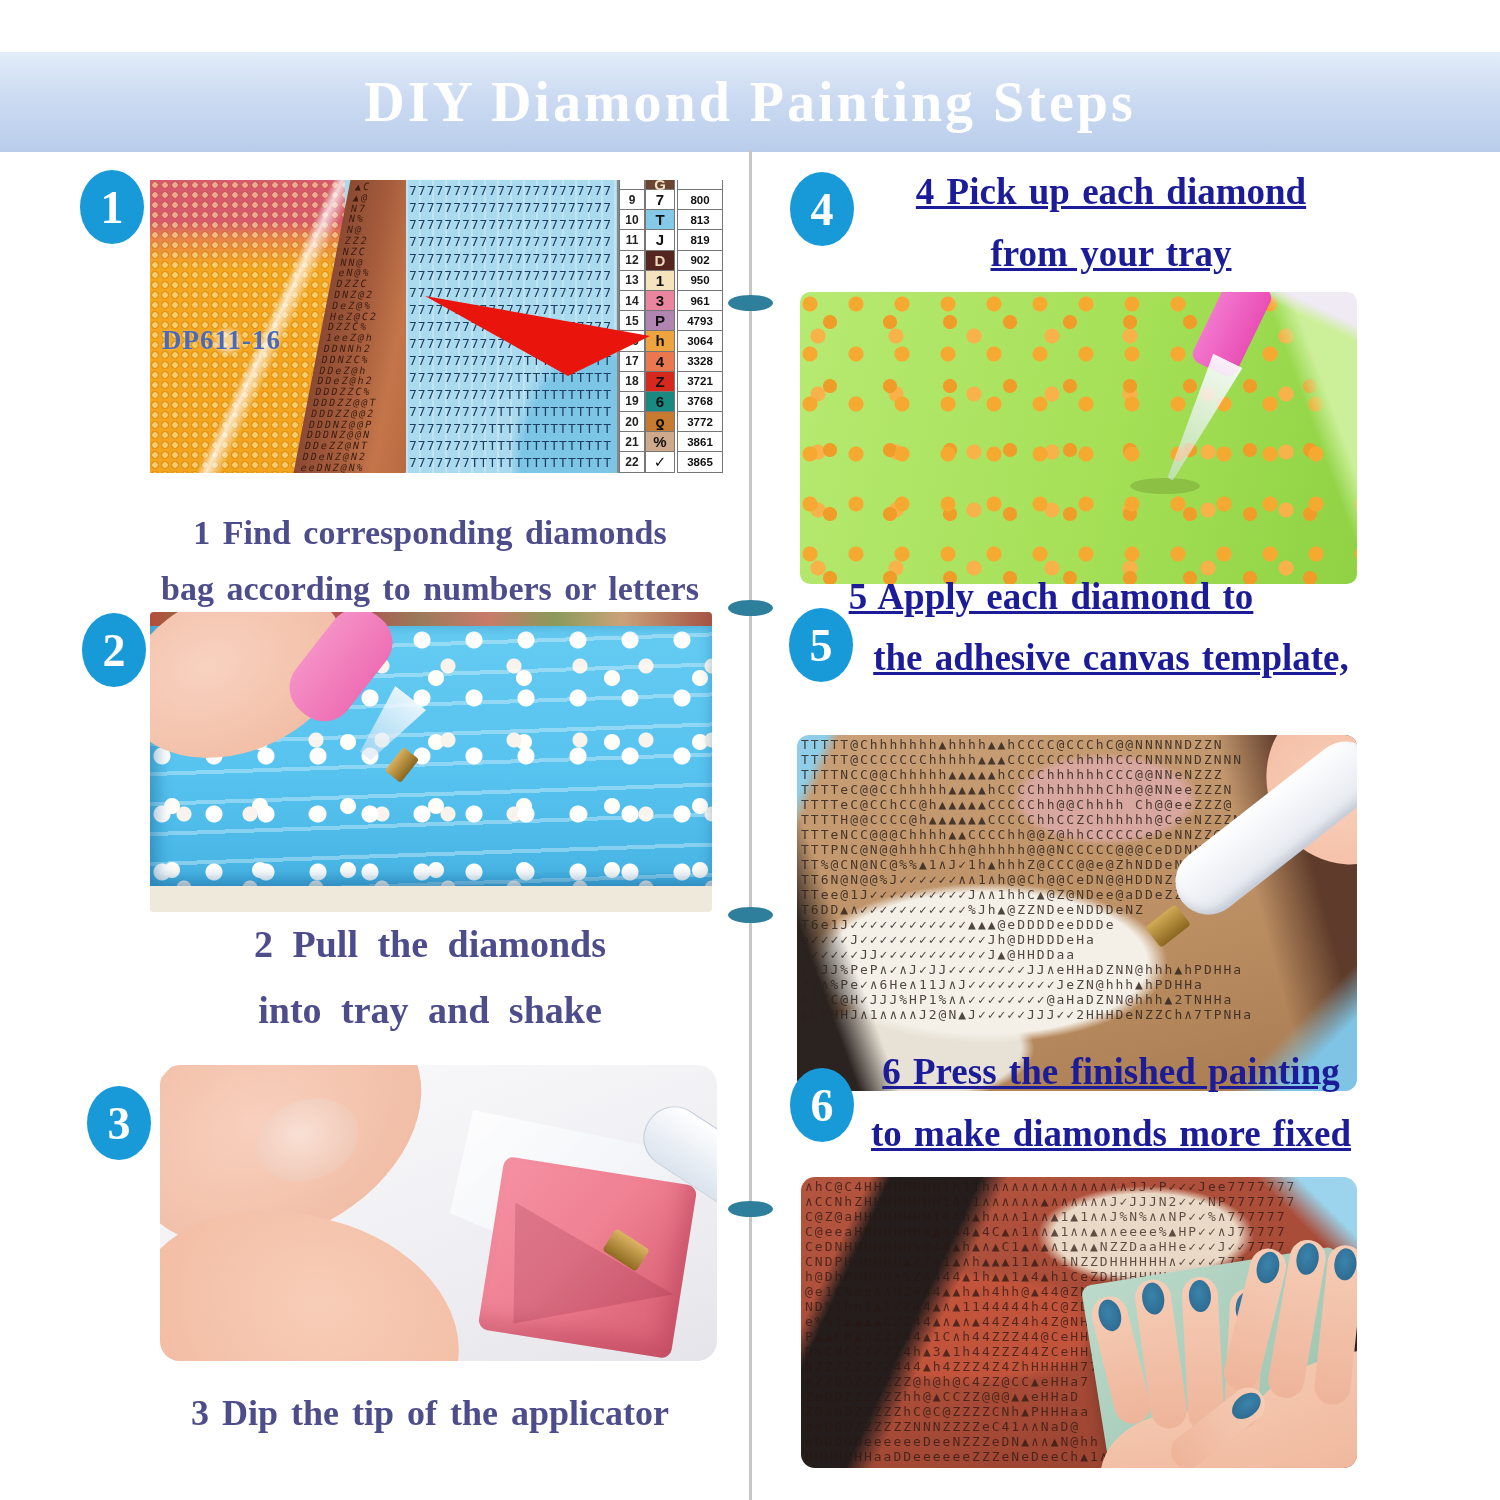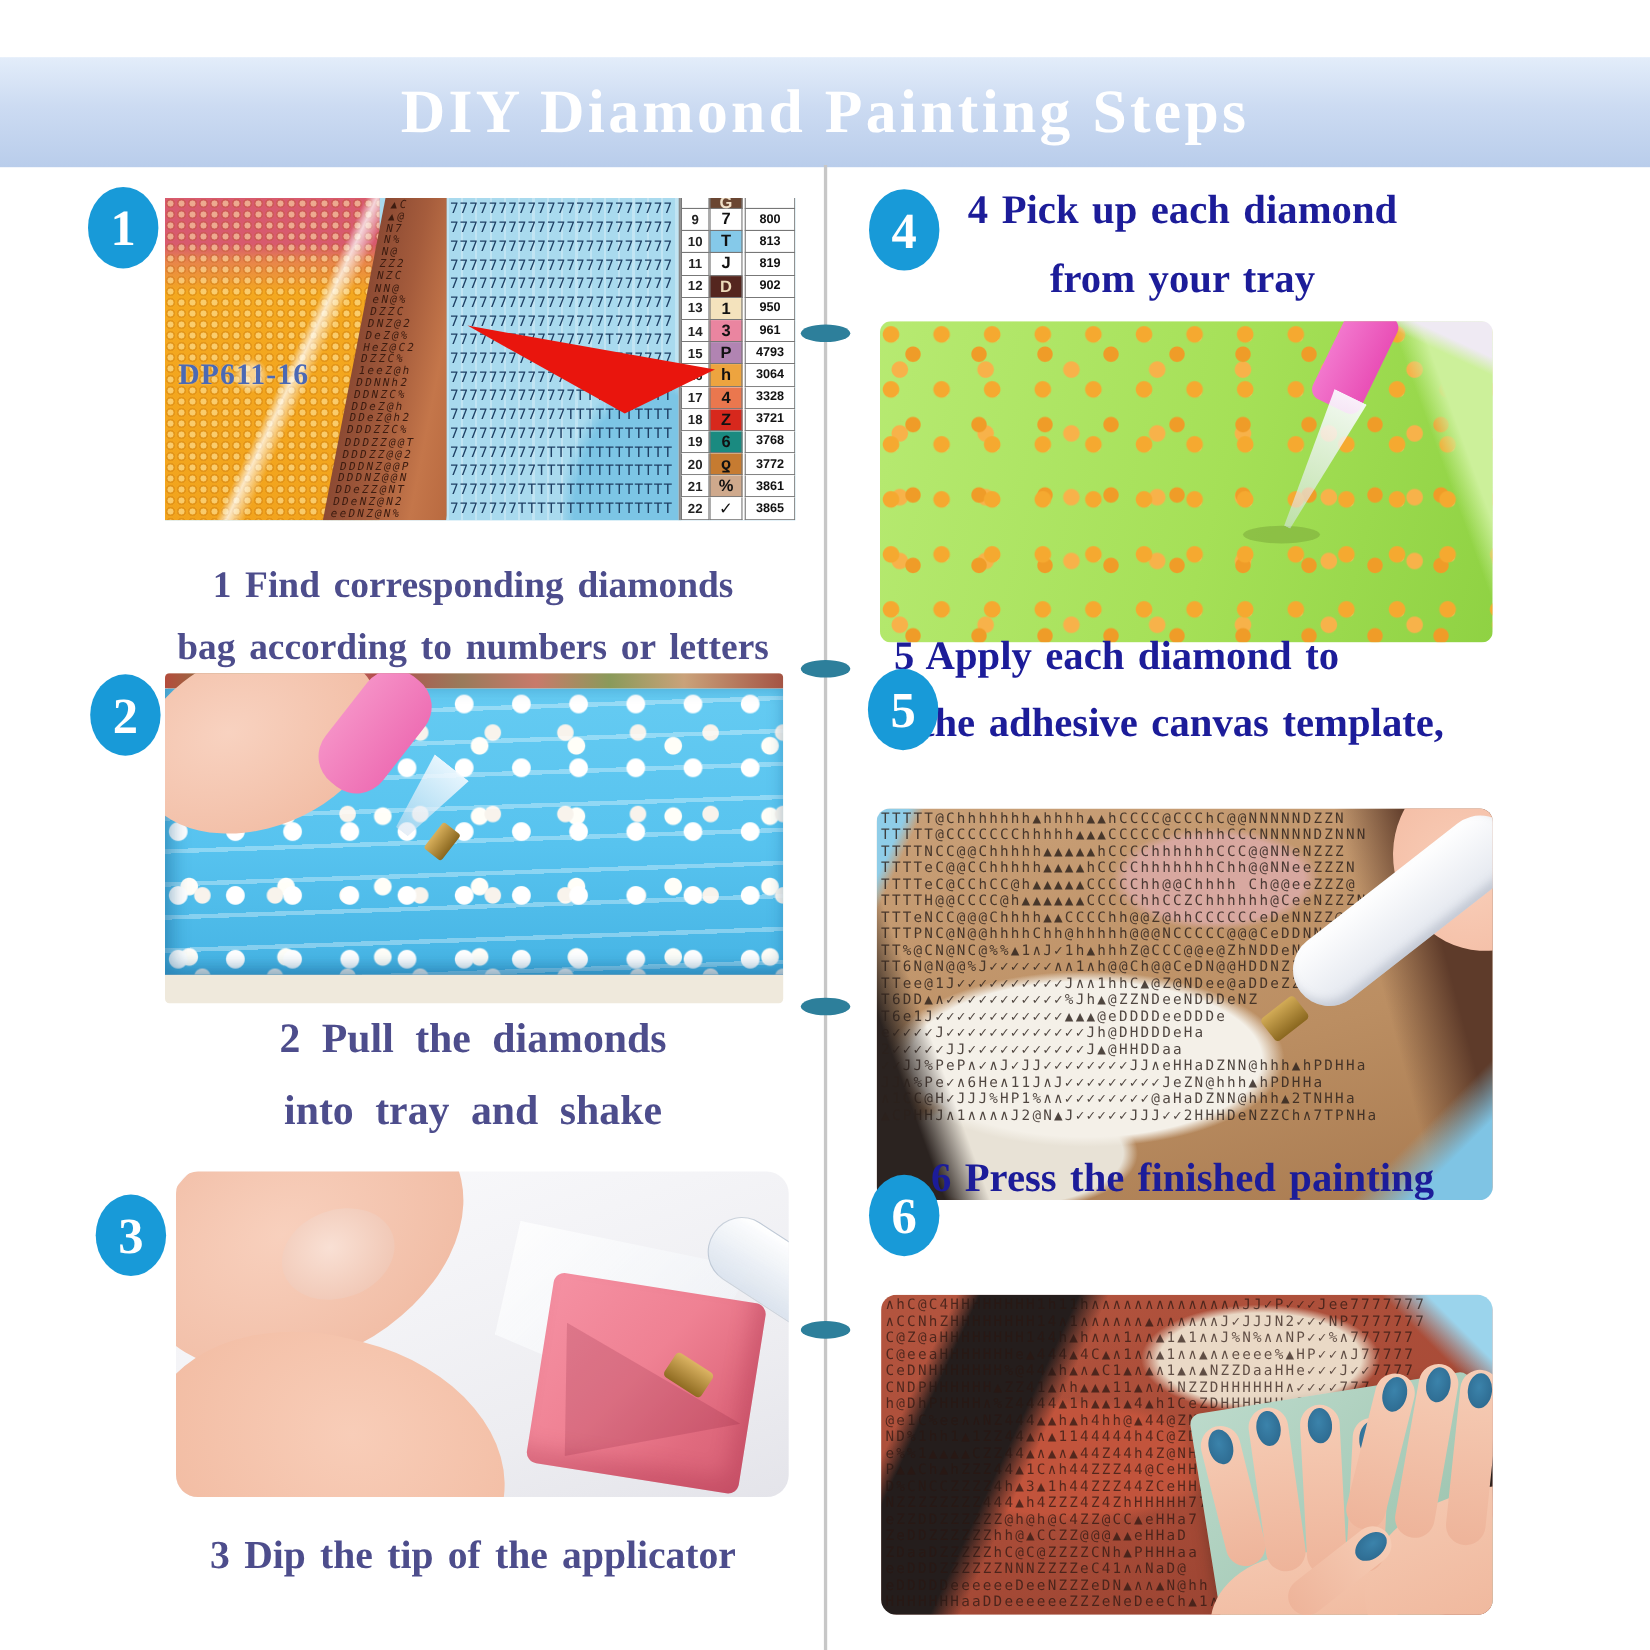--- a/index.html
+++ b/index.html
@@ -14,21 +14,21 @@
   .divider{position:absolute;left:749px;top:150px;width:3px;height:1350px;background:#c7c7c7;}
   .dot{position:absolute;left:728px;width:45px;height:16px;border-radius:50%;background:#2d7f9b;}
   
   .badge{position:absolute;width:64px;height:74px;border-radius:50%;background:#189ad8;
          color:#fff;display:flex;align-items:center;justify-content:center;
          font-size:46px;font-weight:bold;z-index:6;}
   
   .cap{position:absolute;text-align:center;font-weight:bold;white-space:nowrap;z-index:5;}
   .capL{left:60px;width:740px;color:#4d4d8c;font-size:34px;word-spacing:4px;}
   .capL.big{font-size:38px;word-spacing:10px;}
-  .capR{left:726px;width:698px;color:#1c1c99;font-size:37px;word-spacing:3px;}
+  .capR{left:762px;width:698px;color:#1c1c99;font-size:37px;word-spacing:3px;text-decoration:underline;}
   .shiftl{transform:translateX(-60px);}
   .wide{font-size:36px;}
   
   .img{position:absolute;margin:0;overflow:hidden;z-index:2;}
   pre{margin:0;font-family:"DejaVu Sans Mono",monospace;white-space:pre;}
   
   .img1{left:150px;top:180px;width:573px;height:293px;background:#a9daee;}
   .s1-photo{position:absolute;left:0;top:0;width:195px;height:293px;
      background:
        linear-gradient(115deg,rgba(255,255,255,0) 55%,rgba(255,255,255,.75) 58%,rgba(255,255,255,0) 63%),
@@ -393,20 +393,21 @@
 ▲CPHHJ∧1∧∧∧∧J2@N▲J✓✓✓✓✓JJJ✓✓2HHHDeNZZCh∧7TPNHa</pre>
     <div class="s5-finger" data-interactable="false"></div>
     <div class="s5-pen" data-interactable="false"></div>
     <div class="s5-ferrule" data-interactable="false"></div>
   </figure>
 
   <div class="badge" style="left:790px;top:1068px" data-interactable="false">
     <span data-interactable="false">6</span>
   </div>
   <div class="cap capR" style="top:1050px" data-interactable="false">6 Press the finished painting</div>
+  <div class="cap capR" style="top:1112px" data-interactable="false">to make diamonds more fixed</div>
   <figure class="img img6" data-interactable="false">
     <pre data-interactable="false">∧hC@C4HHHHHHHH1h11h∧∧∧∧∧∧∧∧∧∧∧∧∧∧JJ✓P✓✓✓Jee7777777
 ∧CCNhZHHHHHHHH14∧1∧∧∧∧∧∧▲∧∧∧∧∧∧J✓JJJN2✓✓✓NP7777777
 C@Z@aHHHHHHHH144h▲h∧∧∧1∧∧▲1▲1∧∧J%N%∧∧NP✓✓%∧777777
 C@eeaHHHHHHHe▲444▲4C▲∧1∧∧▲1∧∧▲∧∧eeee%▲HP✓✓∧J77777
 CeDNHHHHHHH%@44▲h▲∧▲C1▲∧▲∧1▲∧▲NZZDaaHHe✓✓✓J✓✓7777
 CNDPHHHHHH▲ZZ41▲∧h▲▲▲11▲∧∧1NZZDHHHHHH∧✓✓✓✓777
 h@DhPHHHH∧%Z4444▲1h▲▲1▲4▲h1CeZDHHHHHHa2✓✓✓777
 @e1C%ee∧∧NZ444▲▲h▲h4hh@▲44@ZNHHHHHHHaJ✓✓777
 ND%1hh1▲1ZZ44▲∧▲1144444h4C@ZDHHHHHHHD2✓777

